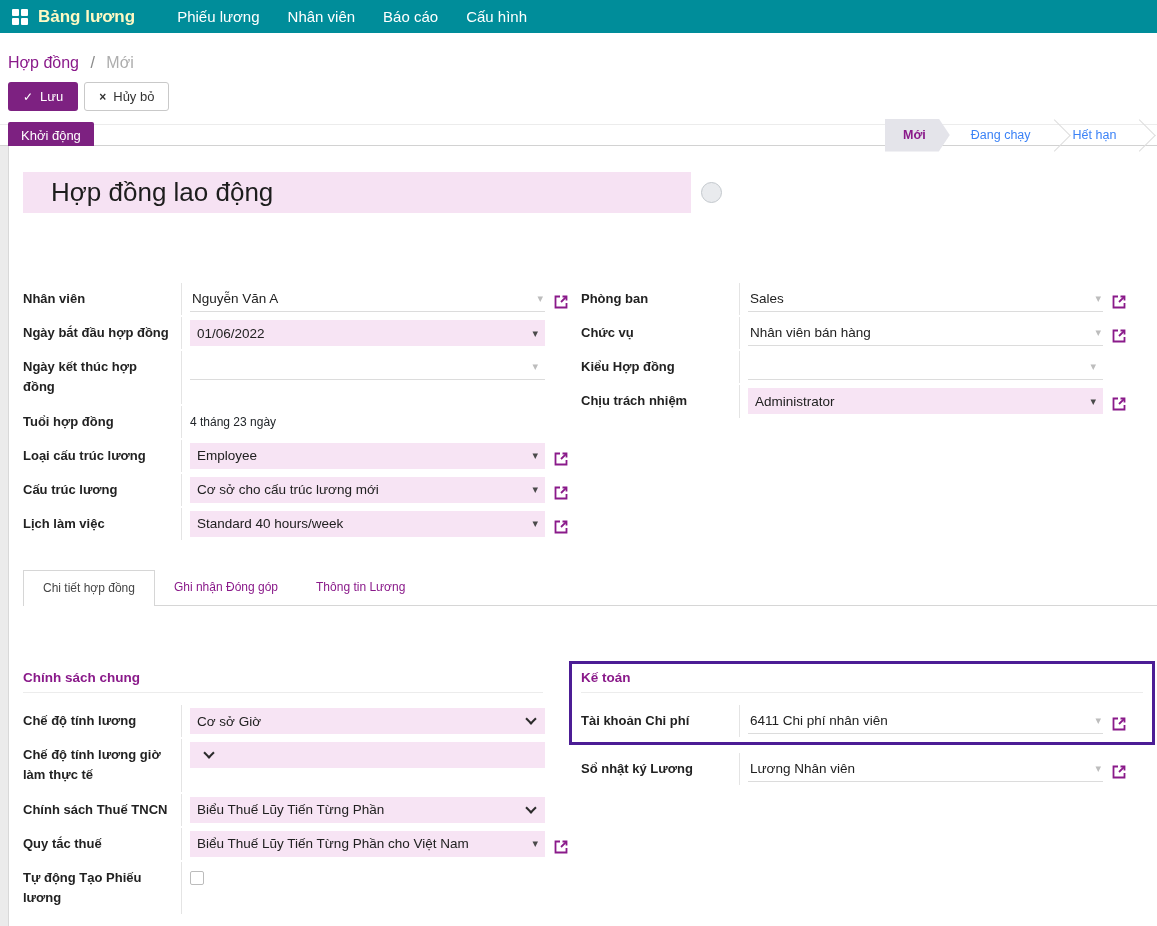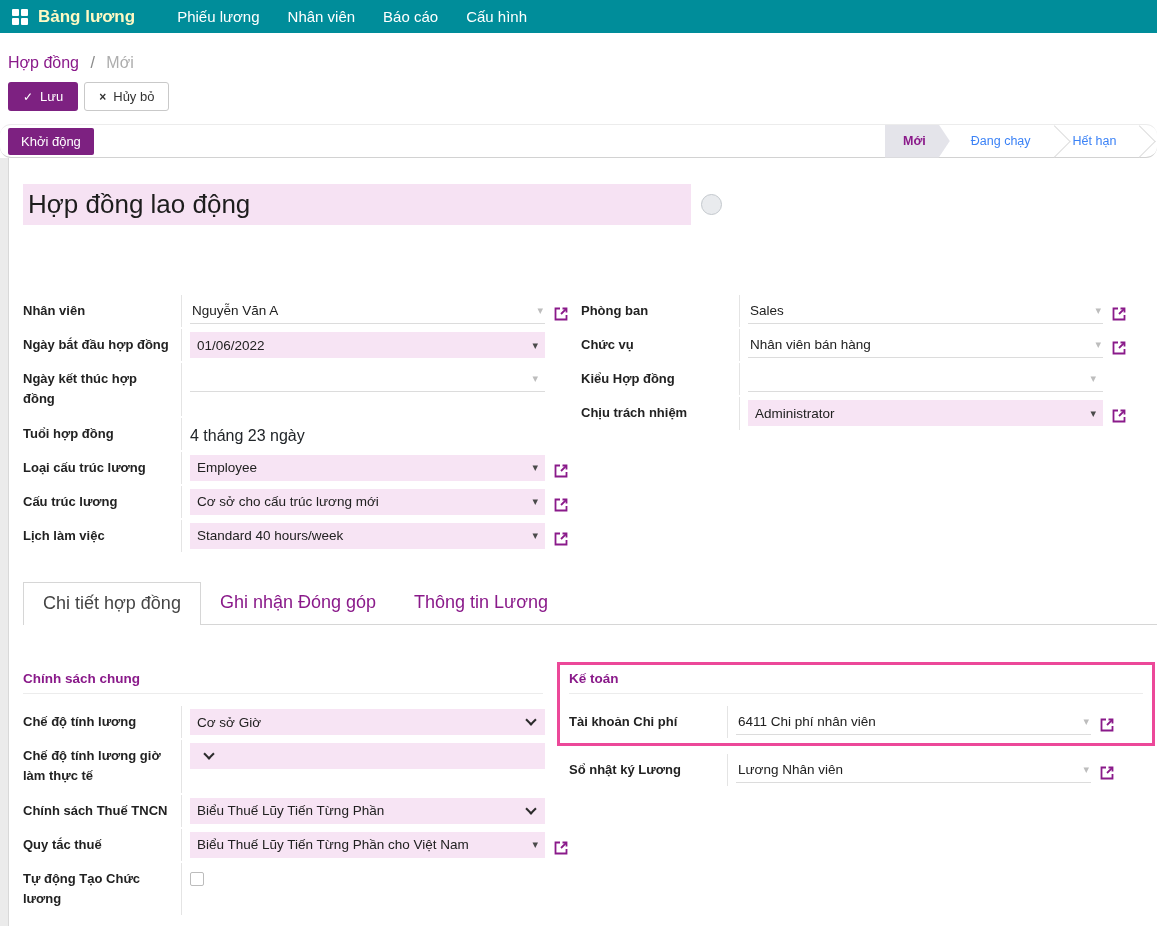--- a/index.html
+++ b/index.html
@@ -21,66 +21,66 @@
   .bc-sep { color:#888; margin:0 7px; }
   .bc-cur { color:#adadad; }
   .btns { display:flex; gap:6px; margin:10px 0 13px; }
   .btn { font-size:13px; padding:6px 14px; border-radius:3px; border:1px solid transparent;
     display:inline-flex; gap:7px; align-items:center; cursor:pointer; background:#fff; }
   .btn-primary { background:#7D2181; color:#fff; }
   .btn-secondary { border-color:#c9c9c9; color:#333; }
   .btn .ic { font-size:12px; }
 
   
-  .statusbar { height:34px; border-top:1px solid #ececec; border-bottom:1px solid #d2d2d2;
-    display:flex; align-items:center; padding-left:8px; background:#fff; flex:none;border-radius:11px; }
+  .statusbar { height:22px; border-top:1px solid #ececec; border-bottom:1px solid #d2d2d2;
+    display:flex; align-items:center; padding-left:8px; background:#fff; flex:none; }
   .sb-action { background:#7D2181; color:#fff; font-size:13px; padding:6px 13px; border:none; border-radius:2px; cursor:pointer; }
   .status-flow { margin-left:auto; display:flex; align-items:stretch; height:33px; width:272px; overflow:hidden; }
   .step { position:relative; display:flex; align-items:center; padding:14px 21px; font-size:12.5px; color:#3b82f6; white-space:nowrap; cursor:pointer; }
   .step.active { background:#e4e4ea; color:#8A1A8A; font-weight:700; padding:0 24px 0 18px;
     clip-path:polygon(0 0,calc(100% - 11px) 0,100% 50%,calc(100% - 11px) 100%,0 100%); }
   .step:not(.active) + .step::before { content:''; position:absolute; left:-9px; top:5px;
     width:22px; height:22px; border-top:1px solid #ddd; border-right:1px solid #ddd; transform:rotate(45deg); }
 
   
   .main { flex:1; background:#ebebeb; padding-left:8px; overflow:hidden; }
   .sheet { background:#fff; height:100%; border-left:1px solid #d8d8d8; padding:26px 14px 0; }
 
   .title-row { display:flex; align-items:center; gap:10px; }
-  .o-title { width:668px; height:41px; background:#f6e2f3; font-size:26px; padding-left:5px;
+  .o-title { width:668px; height:41px; background:#f6e2f3; font-size:26px; padding-left:28px;
     display:flex; align-items:center; color:#1d1d1d; }
   .kanban-circle { width:21px; height:21px; border-radius:50%; background:#e9ebee; border:1px solid #c3c8cd; cursor:pointer; }
 
   .form-grid { display:grid; grid-template-columns:520px 1fr; column-gap:38px; margin-top:70px; }
   .frow { display:flex; margin-bottom:2px; }
   .flabel { width:158px; flex:none; font-size:13px; font-weight:600; color:#222; padding:6px 12px 6px 0; line-height:1.55; }
   .fvalue { flex:1; border-left:1px solid #e4e4e4; padding:3px 0 3px 8px; display:flex; align-items:flex-start; min-height:28px; }
   .ctrl { width:355px; flex:none; height:26px; display:flex; align-items:center; font-size:13.5px; padding:0 7px; }
   .ctrl.pink { background:#f7e4f4; }
   .ctrl.white { border-bottom:1px solid #dcdcdc; padding:0 2px; }
   .ctrl.line { border-bottom:1px solid #dcdcdc; }
   .ctrl .val { flex:1; white-space:nowrap; overflow:hidden; color:#212121; }
   .caret { font-size:11px; margin-left:6px; flex:none; }
   .caret.dark { color:#4a4a4a; }
   .caret.light { color:#bdbdbd; }
   .chev { width:8px; height:8px; border-left:2px solid #2b2b2b; border-bottom:2px solid #2b2b2b;
     transform:rotate(-45deg); margin:-4px 3px 0 8px; flex:none; }
   .ext { margin:8px 0 0 8px; flex:none; cursor:pointer; }
-  .plain { font-size:16px; padding-top:6px; }
+  .plain { font-size:12px; padding-top:6px; }
   .cb { width:14px; height:14px; border:1px solid #bcbcbc; border-radius:2px; background:#fff; margin-top:6px; cursor:pointer; }
 
   
   .tabs { display:flex; border-bottom:1px solid #d6d6d6; margin:28px -14px 0 0; }
-  .tab { font-size:18px; padding:10px 19px; color:#8A1A8A; cursor:pointer; }
+  .tab { font-size:12px; padding:10px 19px; color:#8A1A8A; cursor:pointer; }
   .tab.active { background:#fff; border:1px solid #d6d6d6; border-bottom:none; color:#454545; margin-bottom:-1px; padding-bottom:11px; }
 
-  .tab-content { display:grid; grid-template-columns:520px 1fr; column-gap:26px; margin-top:46px; }
+  .tab-content { display:grid; grid-template-columns:520px 1fr; column-gap:38px; margin-top:64px; }
   .section-title { color:#8A1A8A; font-weight:700; font-size:13.5px; padding-bottom:7px;
     border-bottom:1px solid #ececec; margin-bottom:12px; }
-  .redbox { border:3px solid #ec4899; margin:-9px -12px 8px -12px; padding:6px 9px 3px; }
+  .redbox { border:3px solid #4c1d95; margin:-9px -12px 8px -12px; padding:6px 9px 3px; }
 </style>
 </head>
 <body>
 
 <div class="topbar">
   <div class="apps">
       <span></span>
       <span></span>
       <span></span>
       <span></span>
@@ -328,21 +328,21 @@
           </div>
           <svg class="ext" width="16" height="16" viewBox="0 0 16 16">
                 <path d="M13.5 9v4.5h-11v-11H7" fill="none" stroke="#8A1A8A" stroke-width="1.8"></path>
                 <path d="M9.5 2.5h4v4" fill="none" stroke="#8A1A8A" stroke-width="1.8"></path>
                 <path d="M13.2 2.8 8 8" fill="none" stroke="#8A1A8A" stroke-width="1.8"></path>
               </svg>
         </div>
       </div>
 
       <div class="frow">
-        <div class="flabel">Tự động Tạo Chức lương</div>
+        <div class="flabel">Tự động Tạo Phiếu lương</div>
         <div class="fvalue">
           <div class="cb"></div>
         </div>
       </div>
     </div>
 
     <div>
       <div class="redbox">
         <div class="section-title">Kế toán</div>
 

